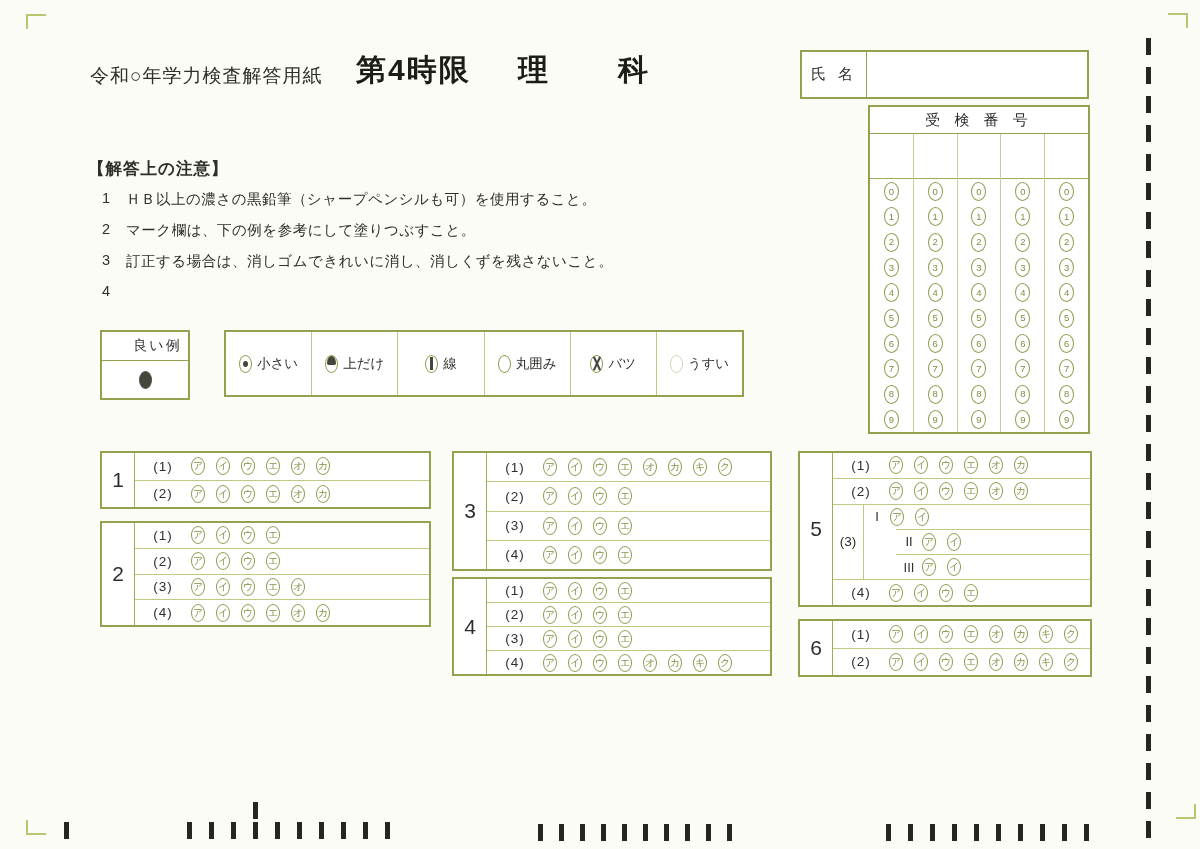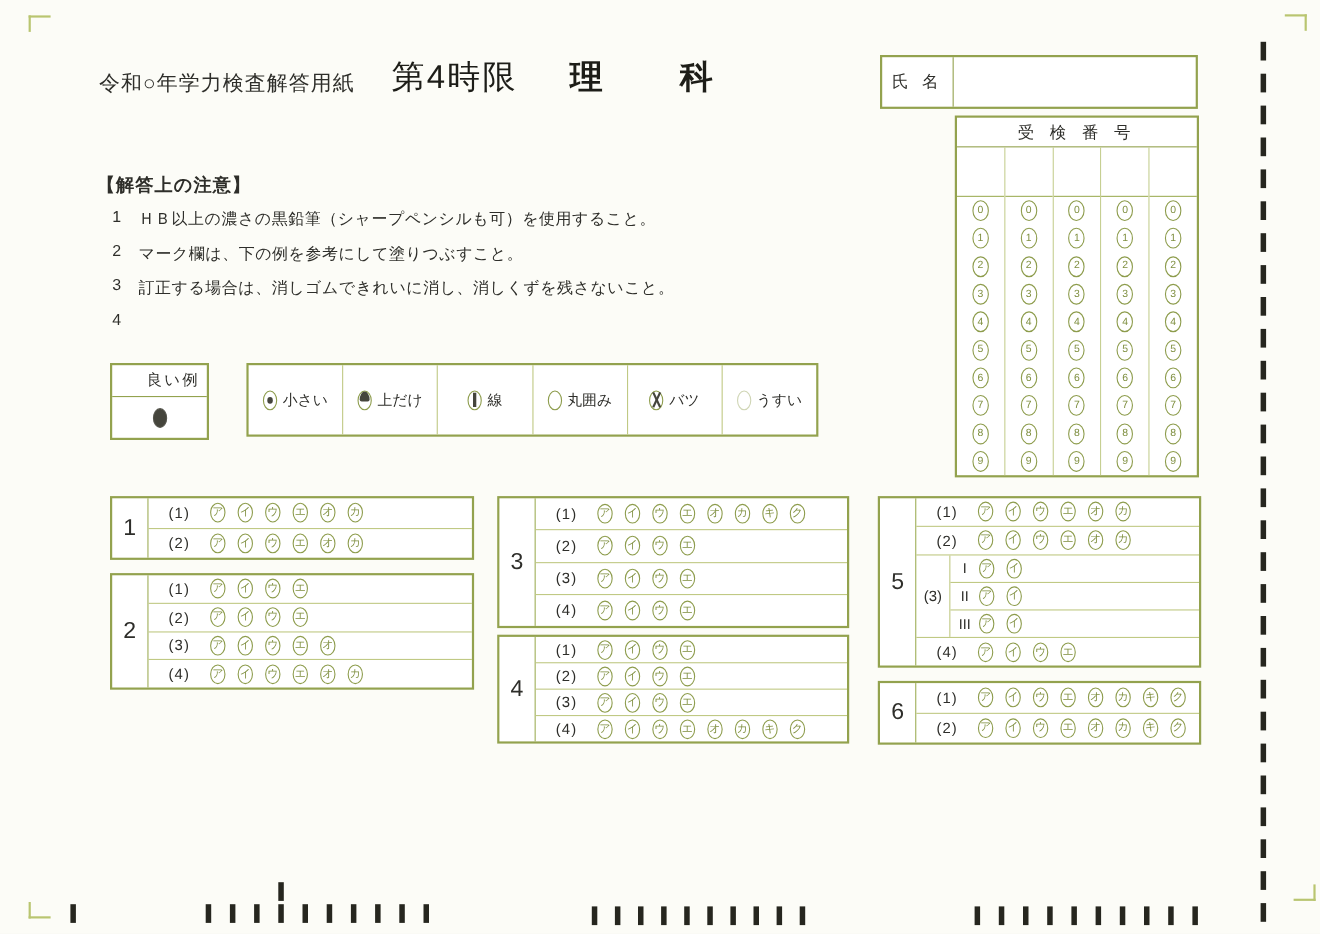--- a/index.html
+++ b/index.html
@@ -21,21 +21,21 @@
   .c-tl{left:26px;top:14px;border-left-width:2px;border-top-width:2px;}
   .c-tr{left:1168px;top:13px;border-right-width:2px;border-top-width:2px;}
   .c-bl{left:26px;top:820px;border-left-width:2px;border-bottom-width:2px;}
   .c-br{left:1176px;top:804px;border-right-width:2px;border-bottom-width:2px;}
 
   
   .tmark{position:absolute;width:5px;height:17px;background:var(--tick);}
 
   
   .form-title{position:absolute;left:90px;top:63px;font-size:19px;color:var(--ink);letter-spacing:1px;}
-  .session-title{position:absolute;left:356px;top:50px;font-size:30px;font-weight:normal;color:#1d1d18;letter-spacing:2px;}
+  .session-title{position:absolute;left:356px;top:50px;font-size:30px;font-weight:bold;color:#1d1d18;letter-spacing:2px;}
   .subject-char{position:absolute;top:50px;font-size:30px;font-weight:bold;color:#1d1d18;}
   .subj-0{left:518px;}
   .subj-1{left:618px;}
 
   
   .name-box{position:absolute;left:800px;top:50px;width:285px;height:45px;border:2px solid var(--olive-border);display:flex;background:#fff;}
   .name-label{width:64px;border-right:1.5px solid var(--olive-border);display:flex;align-items:center;justify-content:center;font-size:15px;color:var(--ink);letter-spacing:4px;}
   .name-input{flex:1;}
 
   
@@ -81,21 +81,21 @@
   .sec-rows{flex:1;display:flex;flex-direction:column;}
   .sec-row{display:flex;align-items:center;min-height:0;}
   .sec-row + .sec-row{border-top:1px solid var(--line-light);}
   .row-label{width:56px;text-align:center;font-size:13.5px;color:var(--ink);letter-spacing:1px;flex:none;}
   .bubbles{display:flex;gap:11px;align-items:center;}
   .bubble{width:14px;height:18px;border:1.4px solid var(--olive);border-radius:50%;color:#7f8f40;font-size:10px;display:flex;align-items:center;justify-content:center;line-height:1;flex:none;box-sizing:border-box;}
   .sub-block{display:flex;align-items:stretch;}
   .sub-label-cell{width:30px;display:flex;align-items:center;justify-content:center;font-size:13.5px;color:var(--ink);flex:none;}
   .sub-rows{flex:1;display:flex;flex-direction:column;border-left:1px solid var(--line-light);}
   .sub-row{flex:1;display:flex;align-items:center;min-height:0;}
-  .sub-row + .sub-row{border-top:1px solid var(--line-light);}
+  .sub-row + .sub-row{border-top:1px solid var(--line-light);margin-left:32px;}
   .sub-row-label{width:26px;text-align:center;font-size:13px;color:var(--ink);flex:none;}
 </style>
 </head>
 <body>
 
 <div class="sheet">
 
   <div class="corner c-tl"></div>
   <div class="corner c-tr"></div>
   <div class="corner c-bl"></div>

